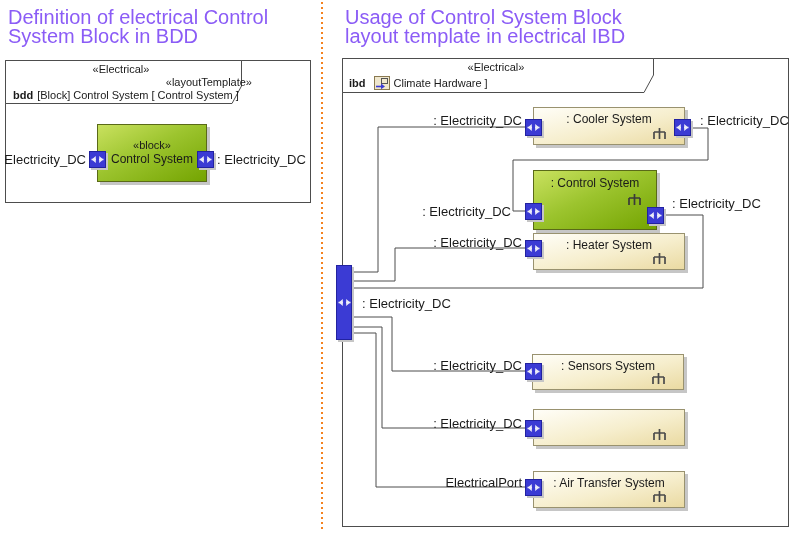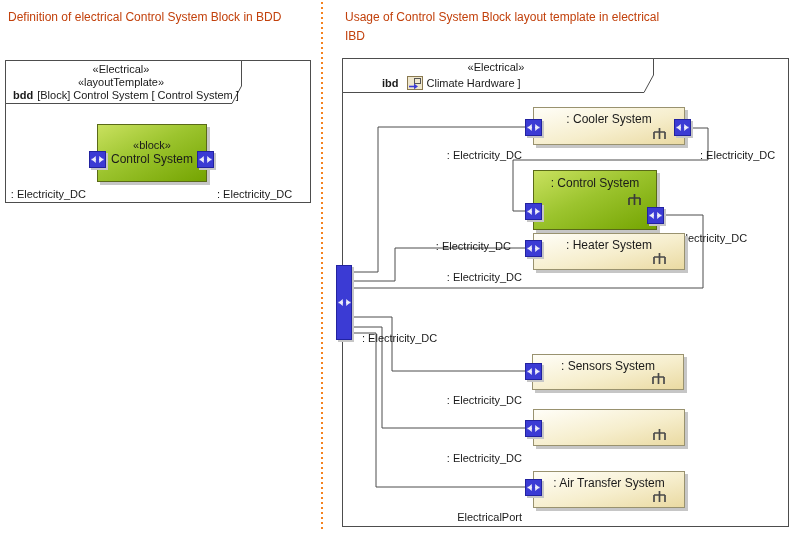--- a/index.html
+++ b/index.html
@@ -1,60 +1,60 @@
 <!DOCTYPE html>
 <html><head>
 <meta charset="utf-8">
 <style>
   html,body{margin:0;padding:0;background:#fff;}
   #canvas{position:relative;width:795px;height:534px;background:#fff;overflow:hidden;
           font-family:"Liberation Sans",sans-serif;color:#1a1a1a;}
-  .title{position:absolute;font-size:12px;line-height:19px;color:#c2410c;font-weight:400;}
+  .title{position:absolute;font-size:20px;line-height:19px;color:#8b5cf6;font-weight:400;}
   .sep{position:absolute;width:2px;top:2px;bottom:2px;
        background:repeating-linear-gradient(to bottom,#F5821F 0 2px,transparent 2px 5px);}
   .frame{position:absolute;border:1px solid #4d4d4d;background:transparent;}
   .pent{position:absolute;left:-1px;top:-1px;}
   .htxt{position:absolute;font-size:11px;line-height:13px;white-space:nowrap;}
   .center{text-align:center;}
   .kw{font-weight:bold;margin-right:4px;}
   .part{position:absolute;border:1px solid #99926f;
         background:linear-gradient(to bottom right,#FFFEF8,#F6EECD 55%,#EADAA2);
         box-shadow:3px 3px 0 #c6c6c6;text-align:center;}
   .part.green{background:linear-gradient(to bottom right,#C9E15F,#9CC42E 45%,#74A401);
         border-color:#5a6a18;}
   .pname{font-size:12px;font-weight:normal;padding-top:4px;white-space:nowrap;}
   .pster{font-size:11px;padding-top:14px;white-space:nowrap;}
   .port{position:absolute;width:17px;height:17px;background:#3B3BD4;border:1px solid #2222a0;
         box-shadow:2px 2px 0 #c6c6c6;display:flex;align-items:center;justify-content:center;
         box-sizing:border-box;}
   .bar{position:absolute;width:16px;height:75px;background:#3B3BD4;border:1px solid #2222a0;
         box-shadow:2px 2px 0 #c6c6c6;display:flex;align-items:center;justify-content:center;
         box-sizing:border-box;}
-  .plbl{position:absolute;font-size:11px;white-space:nowrap;margin-top:36px;}
+  .plbl{position:absolute;font-size:13px;white-space:nowrap;}
   .r{text-align:right;width:90px;}
   .rake{position:absolute;}
   svg{display:block;}
   #wires{position:absolute;left:0;top:0;pointer-events:none;}
 </style>
 </head>
 <body>
 
 <div id="canvas">
 
   <div class="title" style="left:8px;top:8px;width:295px;">Definition of electrical Control System Block in BDD</div>
   <div class="title" style="left:345px;top:8px;width:330px;">Usage of Control System Block layout template in electrical IBD</div>
 
   <div class="sep" style="left:321px;"></div>
 
   <div class="frame" style="left:5px;top:60px;width:304px;height:141px;">
     <svg class="pent" width="238" height="44" viewBox="0 0 238 44">
       <path d="M0.5,0.5 H236.5 V26 L227,43.5 H0.5 Z" fill="#ffffff" stroke="#4d4d4d"></path>
     </svg>
     <div class="htxt center" style="left:0;top:2px;width:230px;">«Electrical»</div>
-    <div class="htxt center" style="left:0;top:15px;width:230px;">«layoutTemplate»</div>
+    <div class="htxt center" style="left:16px;top:15px;width:230px;text-align:right;">«layoutTemplate»</div>
     <div class="htxt" style="left:7px;top:28px;">
       <span class="kw">bdd</span><span>[Block] Control System [ Control System ]</span>
     </div>
   </div>
 
   <div class="part green" style="left:97px;top:124px;width:108px;height:56px;">
     <div class="pster">«block»</div>
     <div class="pname" style="padding-top:1px;">Control System</div>
   </div>
   <div class="port" style="left:89px;top:151px;">
@@ -70,21 +70,21 @@
     </svg>
   </div>
   <div class="plbl r" style="left:-4px;top:152px;">: Electricity_DC</div>
   <div class="plbl" style="left:217px;top:152px;">: Electricity_DC</div>
 
   <div class="frame" style="left:342px;top:58px;width:445px;height:467px;">
     <svg class="pent" width="313" height="35" viewBox="0 0 313 35">
       <path d="M0.5,0.5 H311.5 V17 L302,34.5 H0.5 Z" fill="#ffffff" stroke="#4d4d4d"></path>
     </svg>
     <div class="htxt center" style="left:0;top:2px;width:306px;">«Electrical»</div>
-    <div class="htxt" style="left:6px;top:17px;display:flex;align-items:center;margin-left:33px;">
+    <div class="htxt" style="left:6px;top:17px;display:flex;align-items:center;">
       <span class="kw">ibd</span>
       <svg width="16" height="14" viewBox="0 0 16 14" style="margin:0 4px;">
         <rect x="0.5" y="0.5" width="15" height="13" fill="#EFE7CE" stroke="#8a7950"></rect>
         <rect x="7.5" y="2.5" width="6" height="5" fill="none" stroke="#555555"></rect>
         <path d="M2,10.5 H8" stroke="#3B3BD4" stroke-width="1.6"></path>
         <path d="M7,7.5 L11,10.5 L7,13.2 Z" fill="#3B3BD4"></path>
       </svg>
       <span>Climate Hardware ]</span>
     </div>
   </div>

